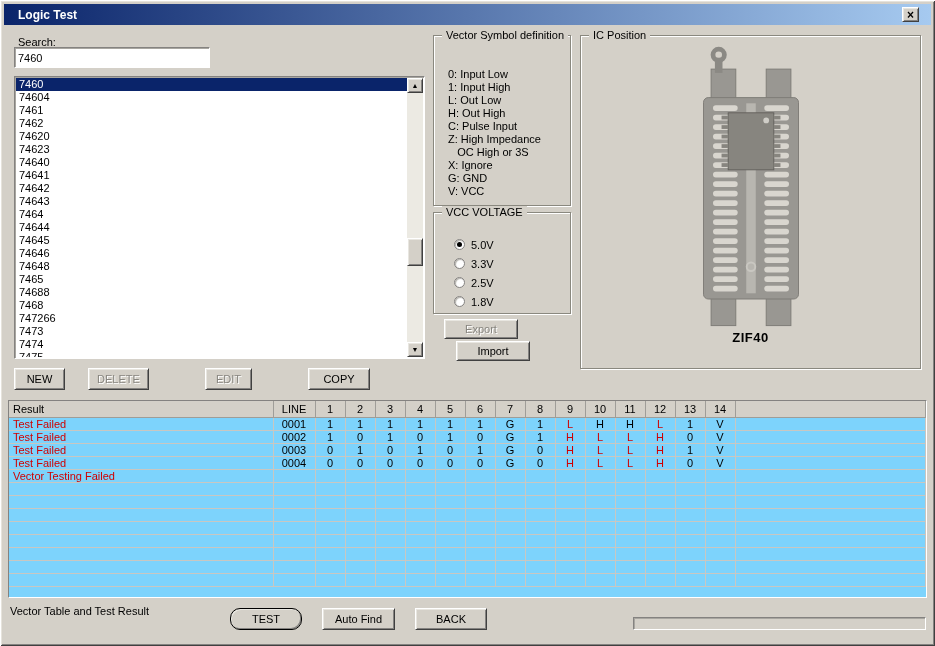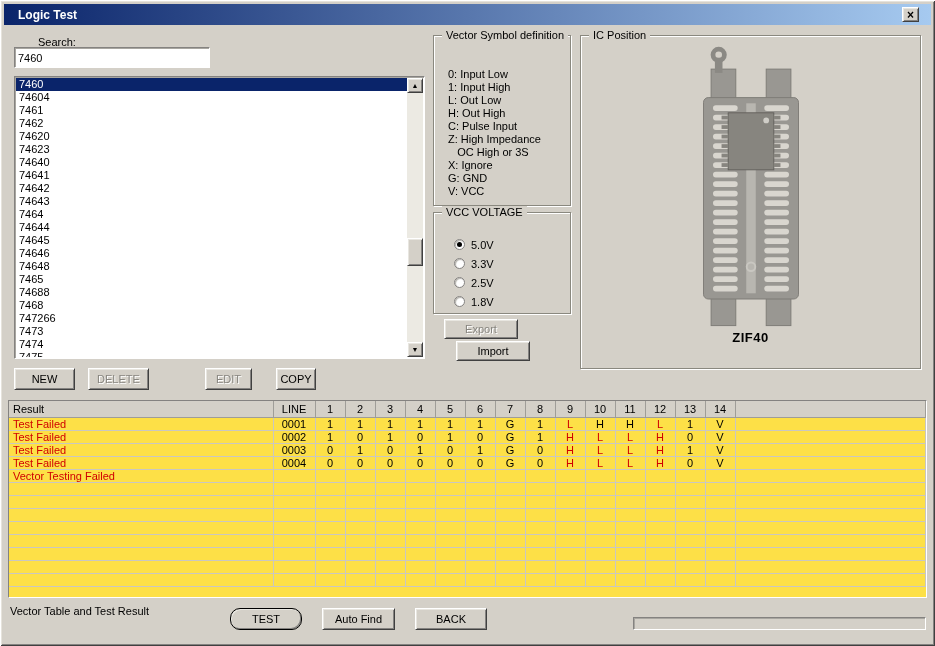--- a/index.html
+++ b/index.html
@@ -34,21 +34,21 @@
     display:inline-flex;align-items:center;justify-content:center;
   }
   .btn.default{border-color:#000;}
   .btn.disabled{color:#87857f;text-shadow:1px 1px 0 #ffffff;}
   .close-btn{position:relative;width:17px;height:15px;font-weight:bold;font-size:12px;line-height:1;}
   .sunken{
     background:#fff;
     border:1px solid;border-color:#848280 #ffffff #ffffff #848280;
     box-shadow:inset 1px 1px 0 #a8a6a0;
   }
-  .search-label{position:absolute;left:18px;top:36px;margin-left:20px;}
+  .search-label{position:absolute;left:18px;top:36px;}
   .search-input{
     position:absolute;left:14px;top:47px;width:196px;height:21px;
     font-family:"Liberation Sans",sans-serif;font-size:11px;padding:0 3px;outline:none;
   }
   .listbox{position:absolute;left:14px;top:76px;width:411px;height:283px;}
   .list-inner{position:absolute;left:1px;top:1px;bottom:1px;right:17px;overflow:hidden;background:#fff;}
   .list-item{height:13px;line-height:13px;padding-left:3px;white-space:nowrap;}
   .list-item.selected{background:var(--selection);color:#fff;}
   .scrollbar{position:absolute;right:1px;top:1px;bottom:1px;width:16px;background:#eceae3;}
   .scroll-btn{position:absolute;left:0;width:16px;height:15px;font-size:7px;line-height:1;padding:0;}
@@ -72,21 +72,21 @@
     position:relative;width:11px;height:11px;border-radius:50%;background:#fff;
     border:1px solid #848280;box-shadow:inset 1px 1px 1px #b5b3ad;flex:0 0 auto;
   }
   .radio.checked::after{
     content:"";position:absolute;left:2px;top:2px;width:5px;height:5px;border-radius:50%;background:#000;
   }
   .ic-group{left:580px;top:35px;width:341px;height:334px;}
   .socket-area{position:absolute;inset:6px 0 0 0;display:flex;flex-direction:column;align-items:center;}
   .zif-label{font-weight:bold;font-size:13px;margin-top:2px;letter-spacing:0.5px;}
   .table-wrap{
-    position:absolute;left:8px;top:400px;width:919px;height:198px;background:#fde047;overflow:hidden;
+    position:absolute;left:8px;top:400px;width:919px;height:198px;background:#7dd3fc;overflow:hidden;
     border:1px solid;border-color:#848280 #ffffff #ffffff #848280;
   }
   table{border-collapse:collapse;table-layout:fixed;width:100%;}
   th,td{
     height:13px;font-size:11px;font-weight:normal;padding:0 2px;text-align:center;
     border-right:1px solid #c9c7c1;border-bottom:1px solid #c9c7c1;
     overflow:hidden;white-space:nowrap;
   }
   thead th{background:var(--face);border-right:1px solid #9f9d98;border-bottom:1px solid #9f9d98;height:16px;}
   th.h-result, td.c-result{text-align:left;padding-left:4px;}
@@ -148,24 +148,24 @@
         </button>
       <div class="scroll-track">
         <div class="btn scroll-thumb"></div>
       </div>
       <button class="btn scroll-btn down">
           <span>▼</span>
         </button>
     </div>
   </div>
 
-  <button class="btn cmd" style="left:14px;top:368px;width:61px;text-align:right;">NEW</button>
+  <button class="btn cmd" style="left:14px;top:368px;width:51px;text-align:right;">NEW</button>
   <button class="btn cmd disabled" style="left:88px;top:368px;width:61px;">DELETE</button>
   <button class="btn cmd disabled" style="left:205px;top:368px;width:47px;">EDIT</button>
-  <button class="btn cmd" style="left:276px;top:368px;width:40px;">COPY</button>
+  <button class="btn cmd" style="left:308px;top:368px;width:62px;">COPY</button>
 
   <div class="groupbox symbols-group">
     <span class="legend">Vector Symbol definition</span>
     <div class="sym-lines">
         <div class="sym-line">0: Input Low</div>
         <div class="sym-line">1: Input High</div>
         <div class="sym-line">L: Out Low</div>
         <div class="sym-line">H: Out High</div>
         <div class="sym-line">C: Pulse Input</div>
         <div class="sym-line">Z: High Impedance</div>

